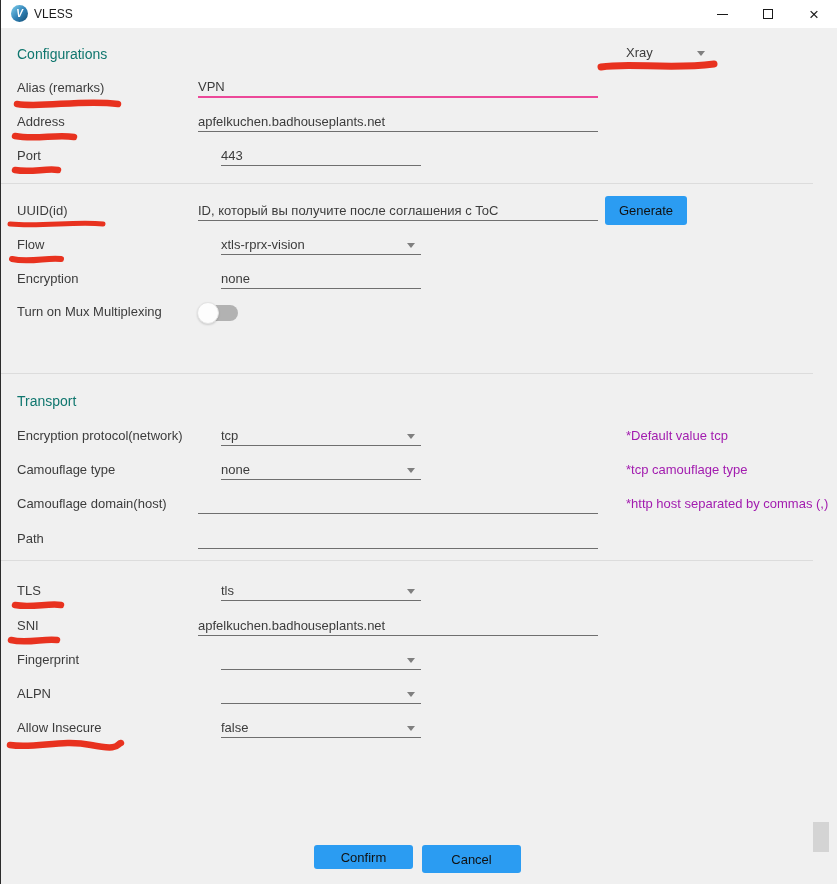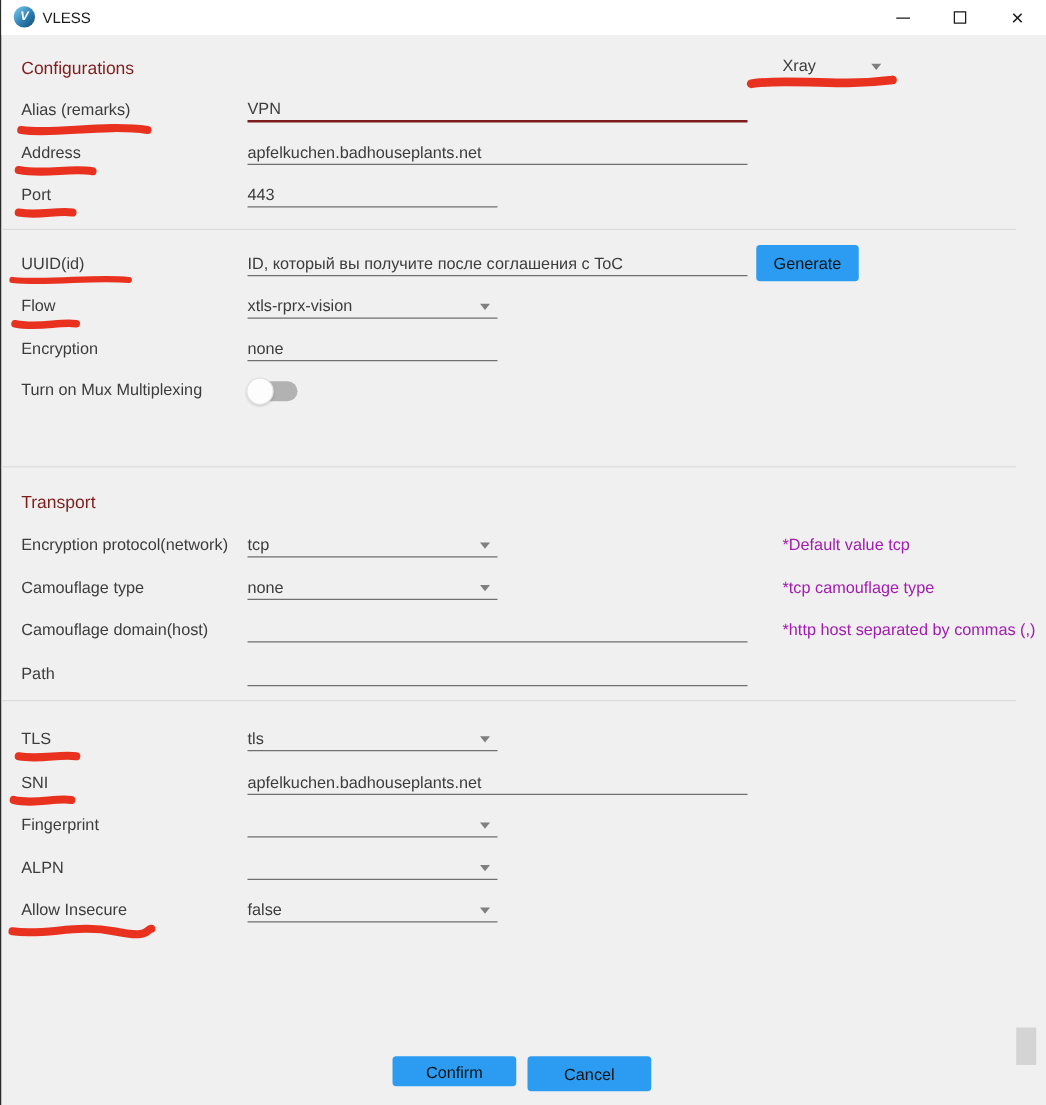--- a/index.html
+++ b/index.html
@@ -14,26 +14,26 @@
               color:#fff; font-size:10px; font-weight:bold; font-style:italic;
               display:flex; align-items:center; justify-content:center; }
   .win-title { position:absolute; left:33px; top:7px; font-size:12px; color:#1a1a1a;text-align:right; }
   .win-controls { position:absolute; right:0; top:0; height:28px; display:flex; }
   .win-btn { width:46px; height:28px; display:flex; align-items:center; justify-content:center; }
   .glyph-min { width:11px; height:1px; background:#1a1a1a; }
   .glyph-max { width:10px; height:10px; border:1px solid #1a1a1a; }
   .glyph-close { font-size:17px; color:#1a1a1a; line-height:1; }
   
   .lbl { position:absolute; left:16px; font-size:13px; color:#3c3c3c; white-space:nowrap; }
-  .heading { position:absolute; left:16px; font-size:14px; color:#7f1d1d; }
+  .heading { position:absolute; left:16px; font-size:14px; color:#0f766e; }
   .hint { position:absolute; left:625px; font-size:13px; color:#a21caf; white-space:nowrap; }
   .fld { position:absolute; left:197px; height:19px; line-height:17px; font-size:13px; color:#3c3c3c;
          border-bottom:1px solid #6f6f6f; white-space:nowrap; }
-  .wide { width:400px; } .narrow { width:200px; }
-  .focus { border-bottom:2px solid #7f1d1d; height:20px; }
+  .wide { width:400px; } .narrow { width:200px;margin-left:23px; }
+  .focus { border-bottom:2px solid #ec4899; height:20px; }
   .arrow { position:absolute; right:6px; top:7px; width:0; height:0;
            border-left:4px solid transparent; border-right:4px solid transparent;
            border-top:5px solid #7f7f7f; }
   .divider { position:absolute; left:0; width:812px; height:1px; background:#dcdcdc; }
   .btn { position:absolute; background:#2b9cf2; border-radius:3px; font-size:13px; color:#111;
          display:flex; align-items:center; justify-content:center; }
   
   .toggle { position:absolute; left:199px; top:305px; width:38px; height:16px; border-radius:8px;
             background:#b2b2b2; }
   .toggle .thumb { position:absolute; left:-3px; top:-3px; width:22px; height:22px; border-radius:50%;

